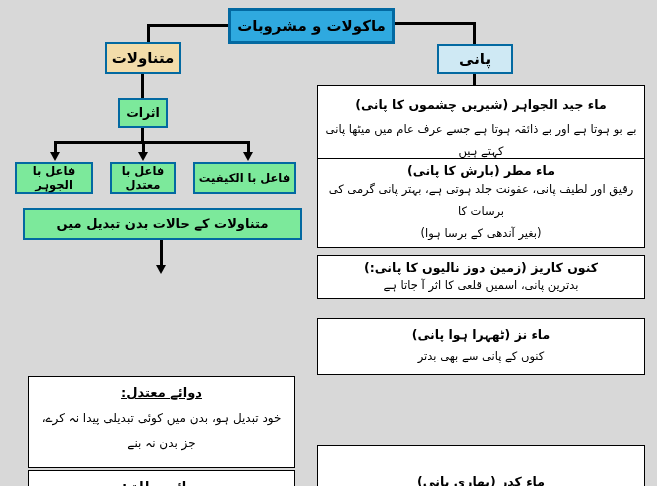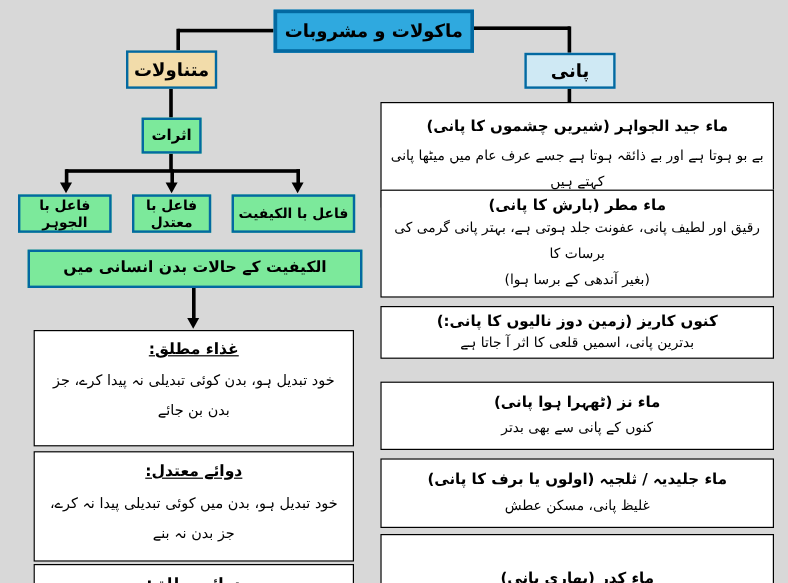--- a/index.html
+++ b/index.html
@@ -64,26 +64,22 @@
   <div class="box water" style="left:437px;top:44px;width:76px;height:30px;">پانی</div>
 
   <div class="box green" style="left:118px;top:98px;width:50px;height:30px;">اثرات</div>
 
   <div class="box green" style="left:15px;top:162px;width:78px;height:32px;font-size:11.5px;">فاعل با الجوہر</div>
 
   <div class="box green" style="left:110px;top:162px;width:66px;height:32px;font-size:11.5px;">فاعل با معتدل</div>
 
   <div class="box green" style="left:193px;top:162px;width:103px;height:32px;font-size:11.5px;">فاعل با الکیفیت</div>
 
-  <div class="box green" style="left:23px;top:208px;width:279px;height:32px;font-size:13px;">الکیفیت کے حالات بدن انسانی میں</div>
+  <div class="box green" style="left:23px;top:208px;width:279px;height:32px;font-size:13px;">متناولات کے حالات بدن تبدیل میں</div>
 
-  <div class="white-card" style="left:28px;top:275px;width:267px;height:97px;">
-    <div class="card-heading">غذاء مطلق:</div>
-    <div class="card-body">خود تبدیل ہو، بدن کوئی تبدیلی نہ پیدا کرے، جز بدن بن جائے</div>
-  </div>
 
   <div class="white-card" style="left:28px;top:376px;width:267px;height:92px;">
     <div class="card-heading">دوائے معتدل:</div>
     <div class="card-body">خود تبدیل ہو، بدن میں کوئی تبدیلی پیدا نہ کرے، جز بدن نہ بنے</div>
   </div>
 
   <div class="white-card" style="left:28px;top:470px;width:267px;height:60px;">
     <div class="card-heading">دوائے مطلق:</div>
   </div>
 
@@ -101,22 +97,18 @@
   <div class="white-card trow" style="left:317px;top:255px;width:328px;height:44px;">
     <div class="row-heading">کنوں کاریز (زمین دوز نالیوں کا پانی:)</div>
     <div class="row-body">بدترین پانی، اسمیں قلعی کا اثر آ جاتا ہے</div>
   </div>
 
   <div class="white-card trow" style="left:317px;top:318px;width:328px;height:57px;">
     <div class="row-heading">ماء نز (ٹھہرا ہوا پانی)</div>
     <div class="row-body">کنوں کے پانی سے بھی بدتر</div>
   </div>
 
-  <div class="white-card trow" style="left:317px;top:382px;width:328px;height:58px;">
-    <div class="row-heading">ماء جلیدیہ / ثلجیہ (اولوں یا برف کا پانی)</div>
-    <div class="row-body">غلیظ پانی، مسکن عطش</div>
-  </div>
 
   <div class="white-card trow" style="left:317px;top:445px;width:328px;height:70px;">
     <div class="row-heading">ماء کدر (بھاری پانی)</div>
   </div>
 
 </div>
 
 </body></html>

